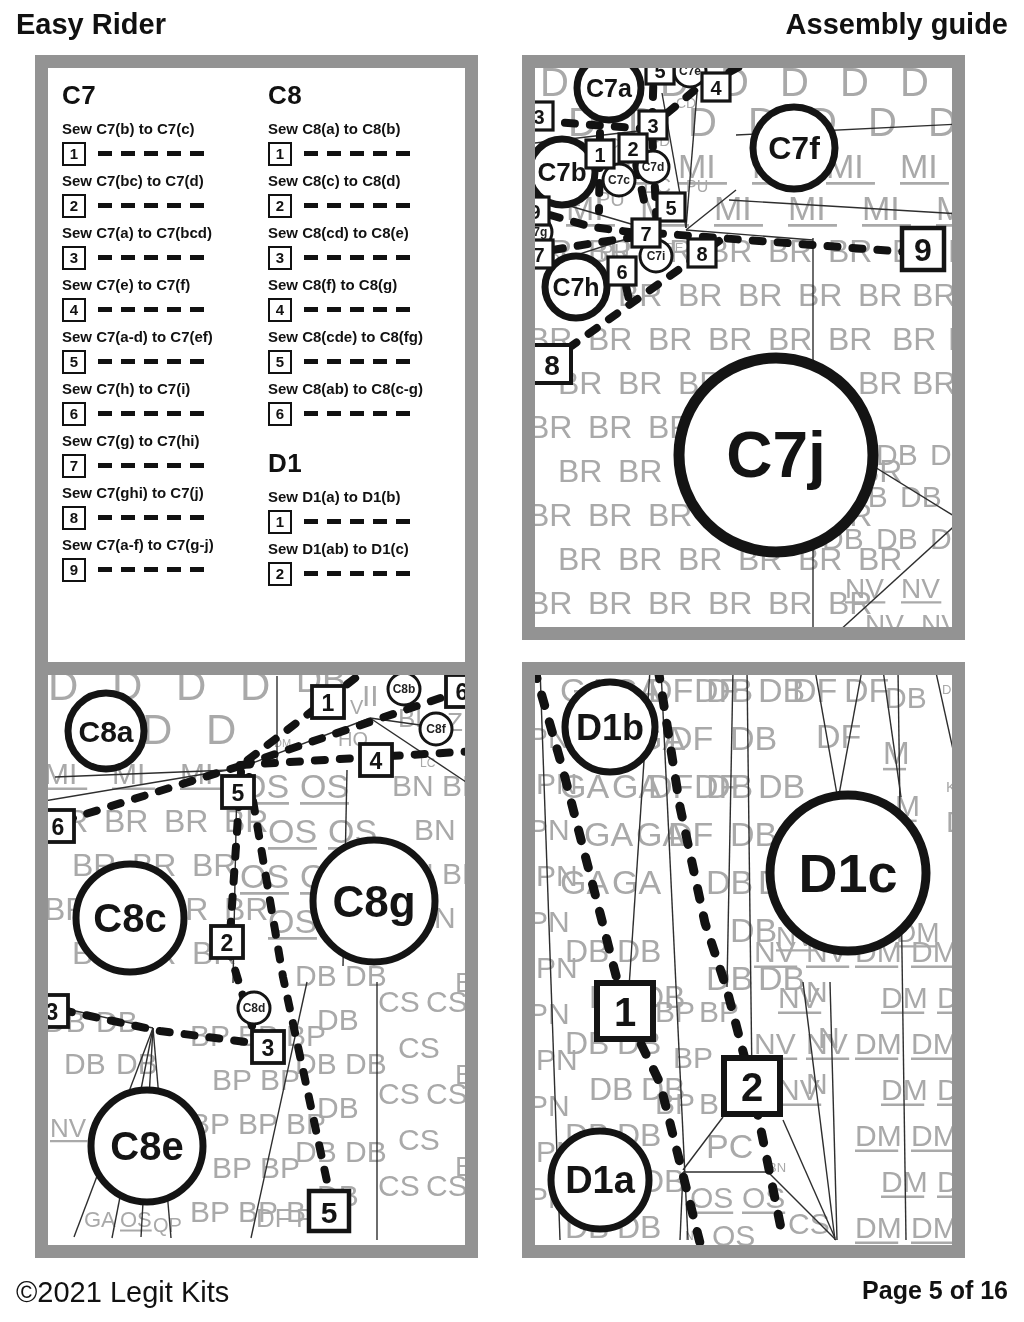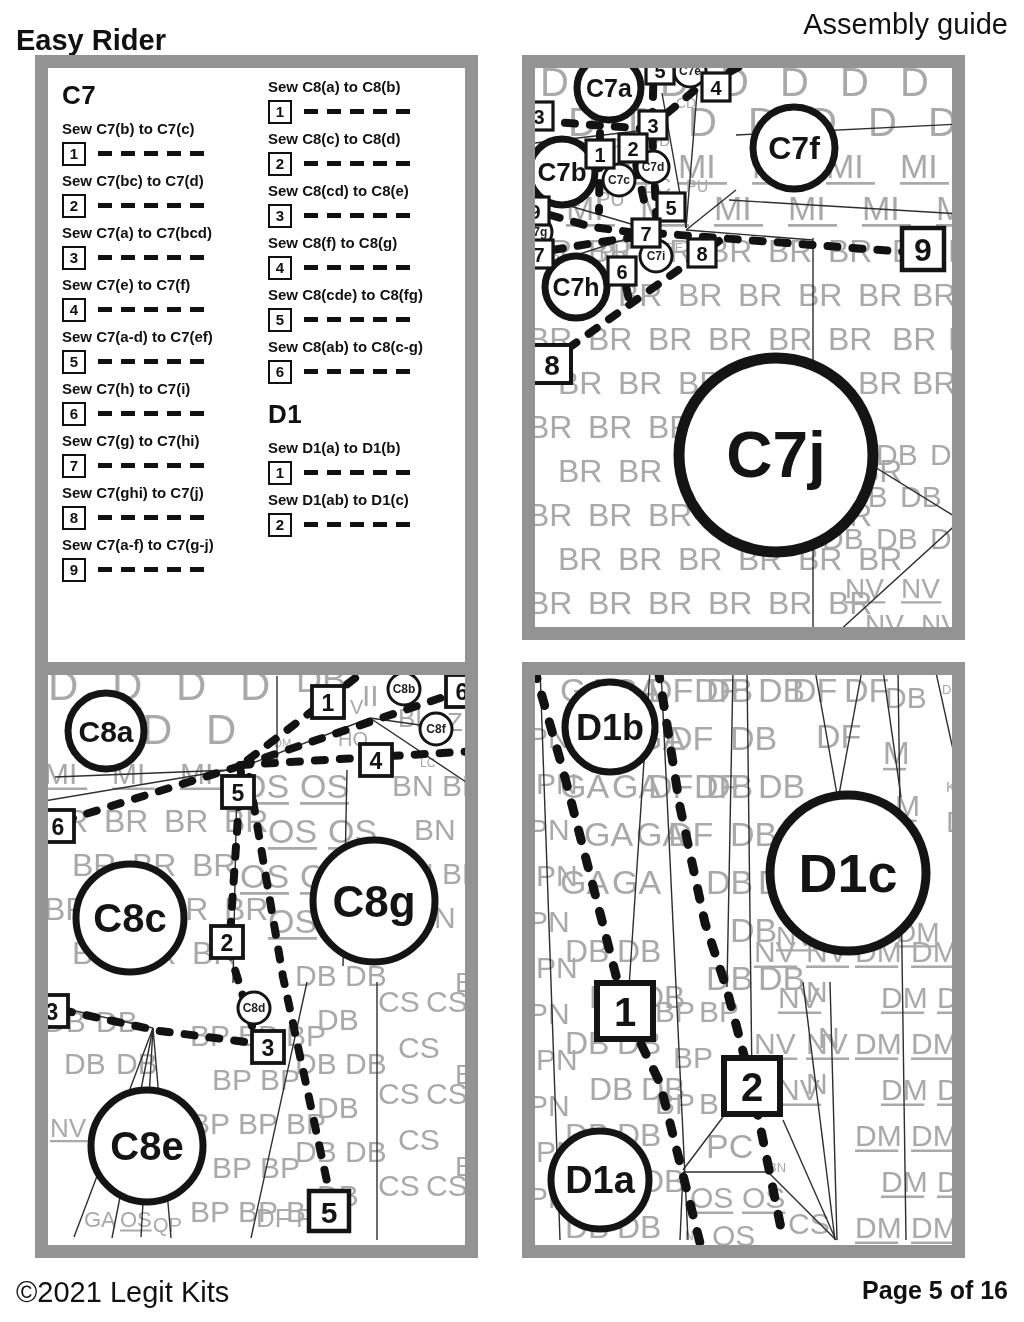--- a/index.html
+++ b/index.html
@@ -1,26 +1,26 @@
 <!DOCTYPE html>
 <html><head>
 <meta charset="utf-8">
 <style>
   :root{ --border:#939393; --ink:#111; }
   html,body{margin:0;padding:0;}
   body{width:1024px;height:1322px;background:#fff;font-family:"Liberation Sans",sans-serif;color:var(--ink);position:relative;overflow:hidden;}
-  .hdr-left{position:absolute;left:16px;top:24px;font-size:29px;font-weight:700;}
-  .hdr-right{position:absolute;right:16px;top:8px;font-size:29px;font-weight:400;}
+  .hdr-left{position:absolute;left:16px;top:8px;font-size:29px;font-weight:700;}
+  .hdr-right{position:absolute;right:16px;top:8px;font-size:29px;font-weight:700;}
   .ftr-left{position:absolute;left:16px;top:1276px;font-size:29px;font-weight:400;}
   .ftr-right{position:absolute;right:16px;top:1276px;font-size:25px;font-weight:700;}
   .panel{position:absolute;background:#fff;}
   #instr{left:35px;top:55px;width:443px;height:651px;border:13px solid var(--border);box-sizing:border-box;display:flex;padding:10px 0 0 14px;overflow:hidden;}
   .icol{width:206px;flex:0 0 auto;}
   .ihead{font-size:26px;font-weight:700;margin:2px 0 9px;letter-spacing:0.5px;}
-  .ihead.later{margin-top:16px;}
+  .ihead.later{margin-top:23px;}
   .istep-text{font-size:15px;font-weight:700;margin:0 0 5px;white-space:nowrap;}
   .istep-row{display:flex;align-items:center;margin:0 0 7px;height:23px;}
   .nbox{width:20px;height:20px;border:2px solid #111;display:flex;align-items:center;justify-content:center;font-size:15px;font-weight:700;flex:0 0 auto;}
   .dashline{width:110px;height:5px;margin-left:12px;background:repeating-linear-gradient(90deg,#111 0 14px,transparent 14px 23px);}
   #dg-c7{left:522px;top:55px;width:443px;height:585px;}
   #dg-c8{left:35px;top:662px;width:443px;height:596px;}
   #dg-d1{left:522px;top:662px;width:443px;height:596px;}
   .panel svg{display:block;width:100%;height:100%;}
   svg text{font-family:"Liberation Sans",sans-serif;}
 </style>
@@ -73,20 +73,21 @@
         <span class="nbox">8</span>
         <span class="dashline"></span>
       </div>
       <div class="istep-text">Sew C7(a-f) to C7(g-j)</div>
       <div class="istep-row">
         <span class="nbox">9</span>
         <span class="dashline"></span>
       </div>
     </div>
     <div class="icol">
+      <div class="ihead">C8</div>
       <div class="istep-text">Sew C8(a) to C8(b)</div>
       <div class="istep-row">
         <span class="nbox">1</span>
         <span class="dashline"></span>
       </div>
       <div class="istep-text">Sew C8(c) to C8(d)</div>
       <div class="istep-row">
         <span class="nbox">2</span>
         <span class="dashline"></span>
       </div>

